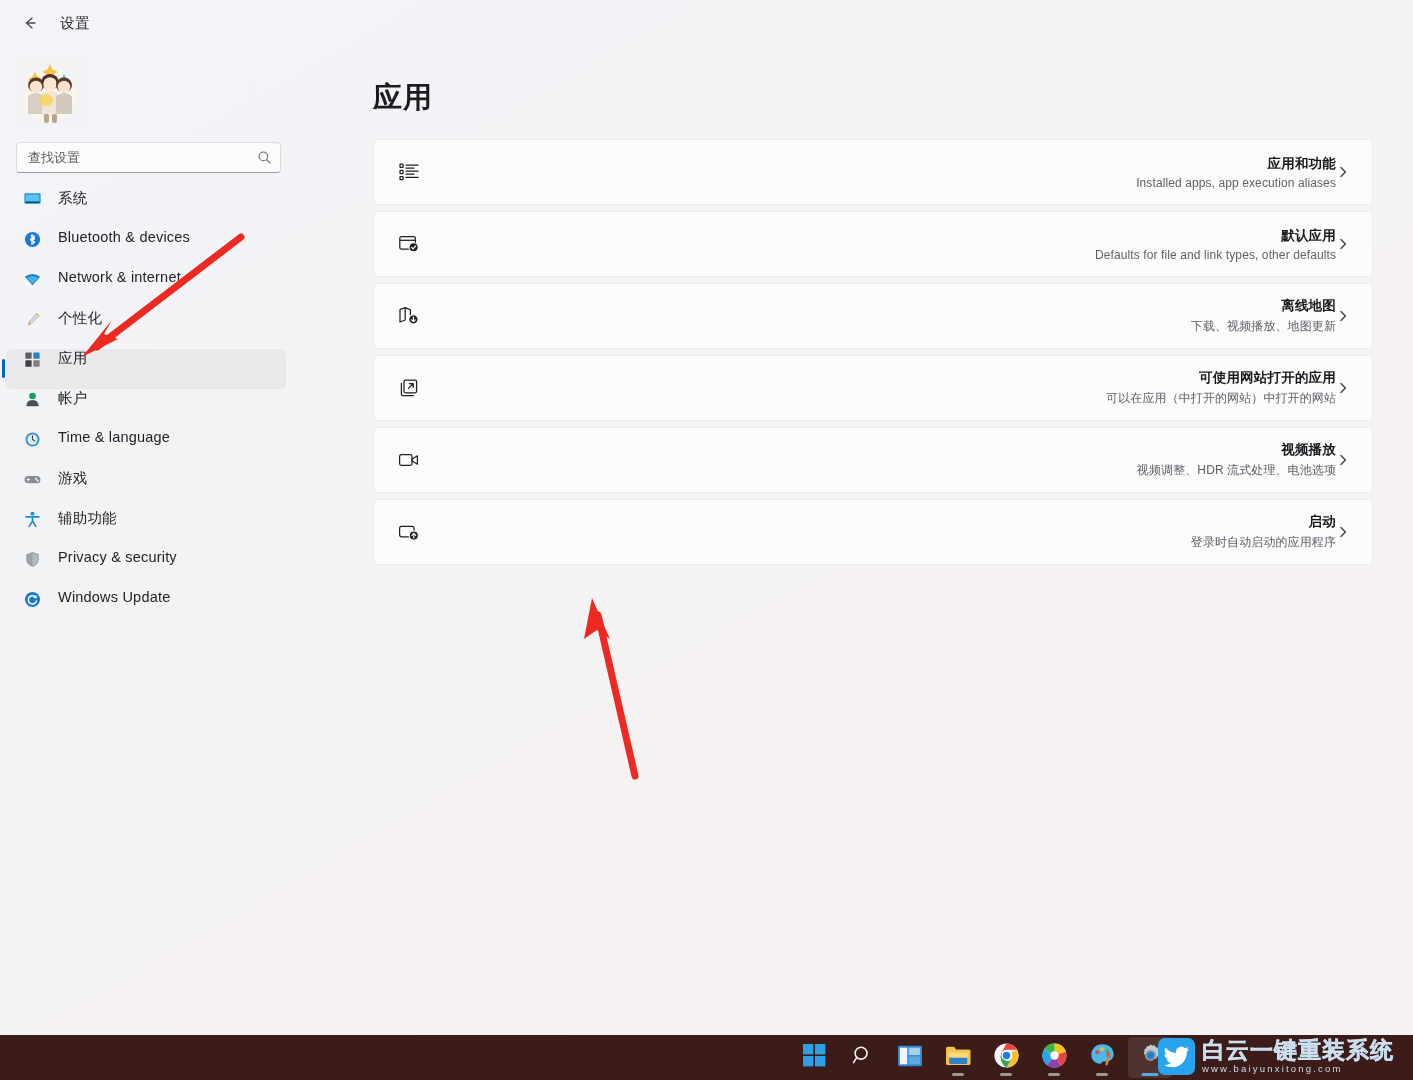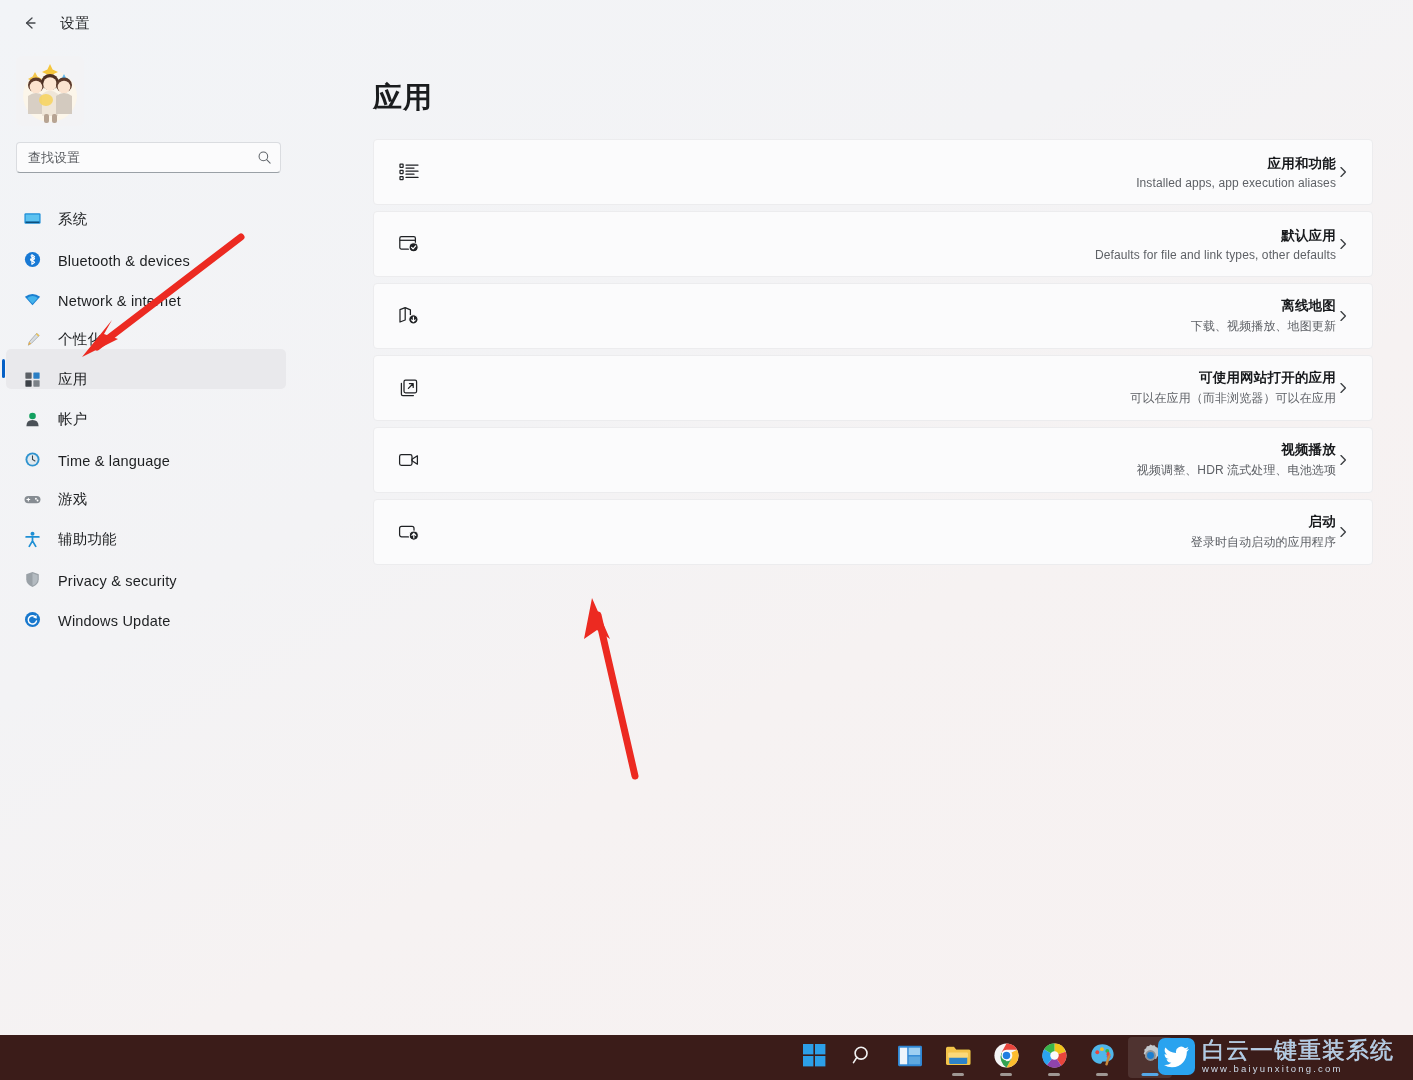--- a/index.html
+++ b/index.html
@@ -62,21 +62,21 @@
     font-family: Liberation Sans, sans-serif; font-size: 13px; color: #3a3d41;
   }
   .search-box input::placeholder { color: #5a5d61; }
   .search-icon { color: #5e6368; display: flex; }
 
   .nav { position: absolute; left: 0; top: 143px; width: 300px; }
   .nav-item {
     position: relative;
     height: 40px; margin: 0 14px 0 6px;
     border-radius: 5px;
-    display: flex; align-items: flex-end;
+    display: flex; align-items: flex-start;
     padding-left: 16px; gap: 16px;
     cursor: default;
   }
   .nav-item.selected { background: #e9e9ec; }
   .nav-item.selected::before {
     content: ""; position: absolute; left: -4px; top: 10px;
     width: 3px; height: 19px; border-radius: 2px; background: #0560c6;
   }
   .nav-ico { width: 20px; height: 20px; display: flex; align-items: center; justify-content: center; flex: none; }
   .nav-label { font-size: 14.5px; color: #1d1f21; letter-spacing: .2px; }
@@ -134,21 +134,21 @@
   .watermark {
     position: absolute; left: 1158px; top: 1038px;
     display: flex; align-items: center; gap: 7px;
   }
   .wm-bird {
     width: 37px; height: 37px; border-radius: 7px; background: #2aa3ef;
     display: flex; align-items: center; justify-content: center; flex: none;
   }
   .wm-text { display: flex; flex-direction: column; justify-content: center; }
   .wm-cn {
-    font-size: 23px; font-weight: 400; color: #a9c9e8; letter-spacing: 1px;
+    font-size: 23px; font-weight: 700; color: #a9c9e8; letter-spacing: 1px;
     line-height: 25px;
     -webkit-text-stroke: 0.4px #cfe0f0;
   }
   .wm-url {
     font-size: 9.5px; color: #cfdcea; letter-spacing: 2.2px; line-height: 12px;
   }
 </style>
 </head>
 <body>
 
@@ -400,21 +400,21 @@
         <div class="card">
           <span class="card-ico">
             <svg width="24" height="24" viewBox="0 0 24 24" fill="none" stroke="#1f2124" stroke-width="1.25">
               <path d="M4.4 7.4 V18.2 a1.4 1.4 0 0 0 1.4 1.4 H16.4" stroke-linecap="round"></path>
               <rect x="7" y="4.2" width="12.6" height="12.6" rx="1.5"></rect>
               <path d="M11.4 12.4 L16 7.8 M12.4 7.6 H16.2 V11.4" stroke-linecap="round" stroke-linejoin="round"></path>
             </svg>
           </span>
           <div class="card-text">
             <div class="card-title">可使用网站打开的应用</div>
-            <div class="card-sub">可以在应用（而非浏览器）可以在应用</div>
+            <div class="card-sub">可以在应用（中打开的网站）中打开的网站</div>
           </div>
           <span class="card-chevron">
             <svg width="14" height="14" viewBox="0 0 14 14" fill="none">
                 <path d="M5 2.6 L9.4 7 L5 11.4" stroke="#3c3f43" stroke-width="1.35" stroke-linecap="round" stroke-linejoin="round"></path>
               </svg>
           </span>
         </div>
 
         <div class="card">
           <span class="card-ico">

